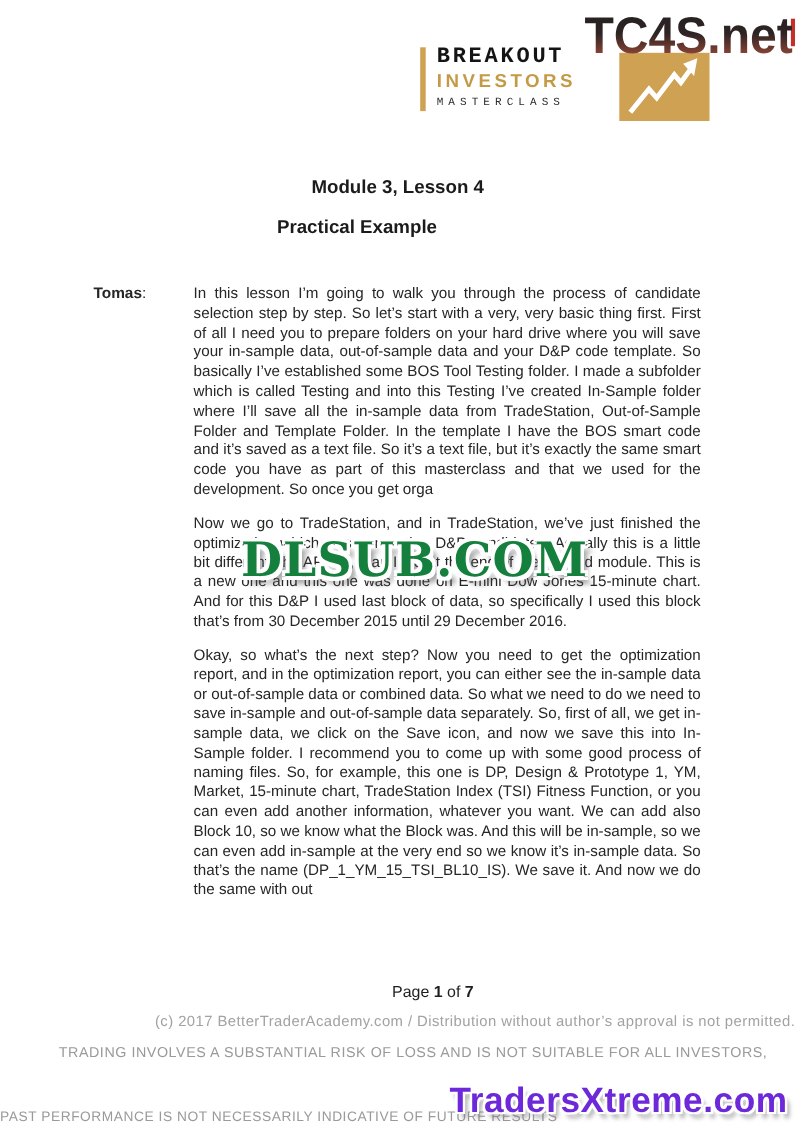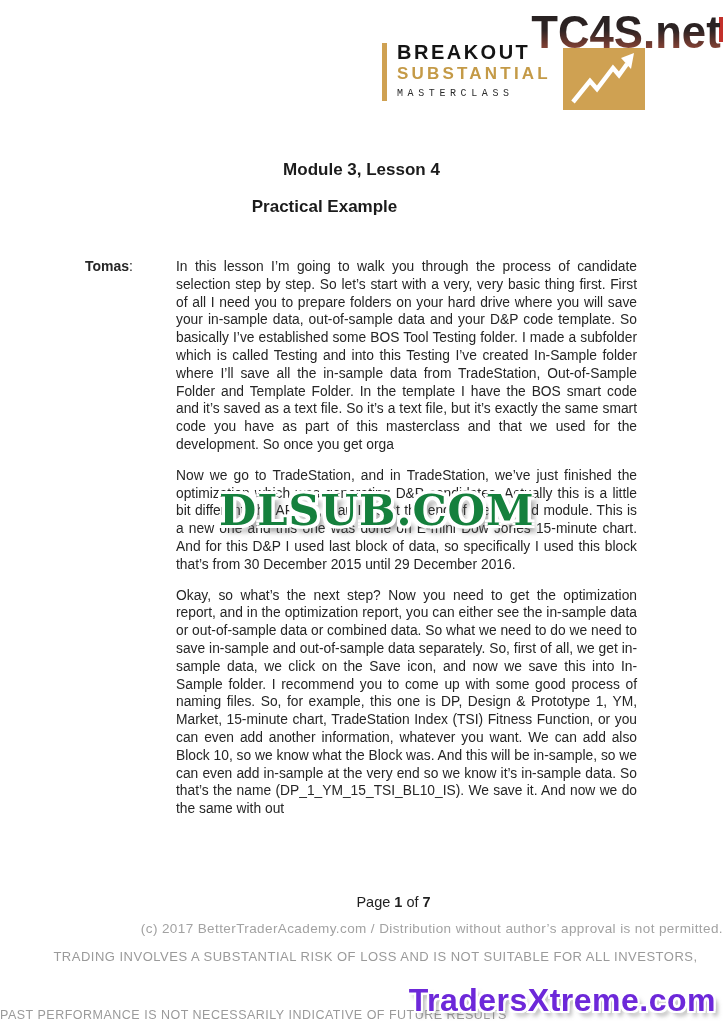--- a/index.html
+++ b/index.html
@@ -22,21 +22,21 @@
       background:linear-gradient(to bottom,#242020 0%,#2e2424 48%,#7e3f33 78%,#b2857a 100%);
       -webkit-background-clip:text;background-clip:text;color:transparent;
     }
   }
   .edge-red{position:absolute;right:0;top:17px;width:4px;height:25px;background:#c2302a;z-index:4;}
 
   
   .logo{position:absolute;left:382px;top:41px;width:265px;height:75px;}
   .logo-bar{position:absolute;left:0;top:2px;width:5px;height:58px;background:#cfa152;}
   .logo-text{position:absolute;left:15px;top:0;}
-  .logo-l1{font-size:20px;font-weight:bold;letter-spacing:2.5px;color:#141414;line-height:22px;}
+  .logo-l1{font-size:20px;font-weight:bold;letter-spacing:2.5px;color:#141414;line-height:22px;font-family:Liberation Mono, monospace;}
   .logo-l2{font-size:17px;font-weight:bold;letter-spacing:3.2px;color:#c49a47;line-height:21px;}
   .logo-l3{font-size:10px;font-weight:normal;letter-spacing:4.6px;color:#2b2b2b;line-height:19px;font-family:Liberation Mono, monospace;}
   .logo-square{position:absolute;left:181px;top:7px;width:82px;height:62px;background:#cfa152;}
   .logo-square svg{display:block;width:82px;height:62px;}
 
   
   .title1{position:absolute;left:0;top:160px;width:723px;text-align:center;
           font-size:17px;font-weight:bold;color:#1b1b1b;}
   .title2{position:absolute;left:0;top:197px;width:649px;text-align:center;
           font-size:17px;font-weight:bold;color:#1b1b1b;}
@@ -92,21 +92,21 @@
 
 <div class="page">
 
   <div class="tc4s">TC4S.net</div>
   <div class="edge-red"></div>
 
   <div class="logo">
     <div class="logo-bar"></div>
     <div class="logo-text">
       <div class="logo-l1">BREAKOUT</div>
-      <div class="logo-l2">SUBSTANTIAL</div>
+      <div class="logo-l2">INVESTORS</div>
       <div class="logo-l3">MASTERCLASS</div>
     </div>
     <div class="logo-square">
       <svg viewBox="0 0 82 62" xmlns="http://www.w3.org/2000/svg">
         <polyline points="10,54 27,33 34,41 50,20 56,27 64,16" fill="none" stroke="#ffffff" stroke-width="4.5"></polyline>
         <polygon points="71,5 58,10 68,21" fill="#ffffff"></polygon>
       </svg>
     </div>
   </div>
 

